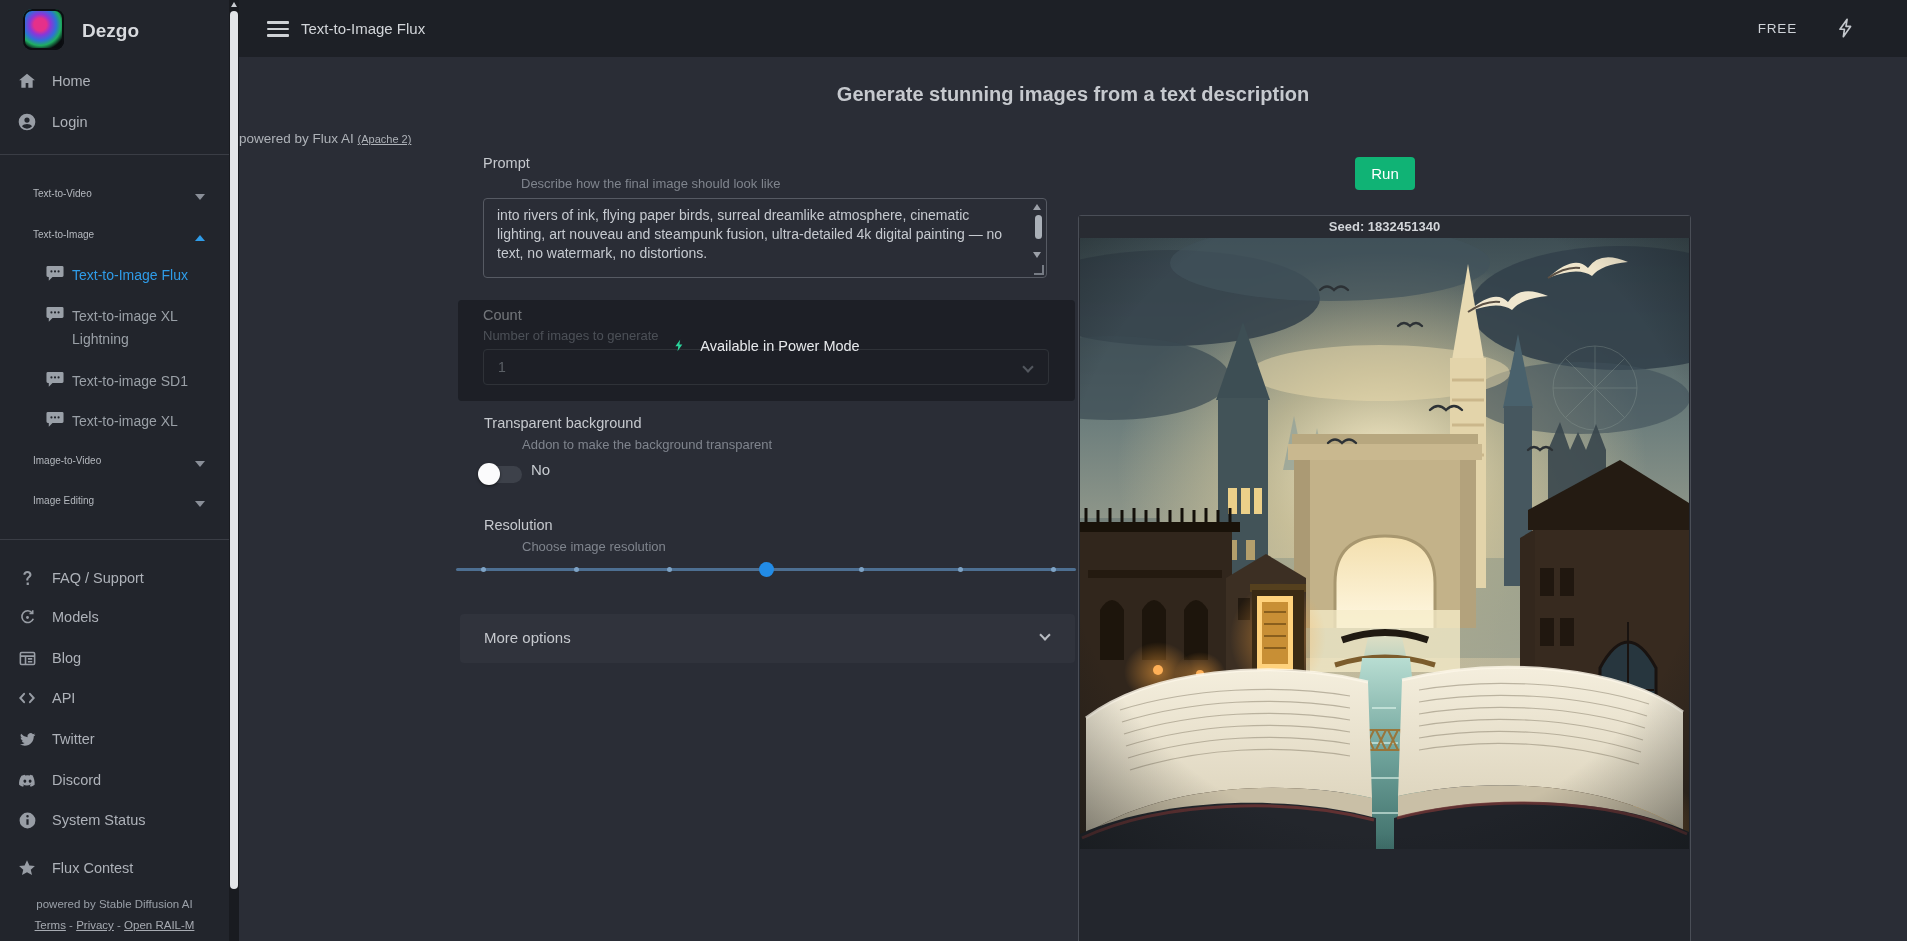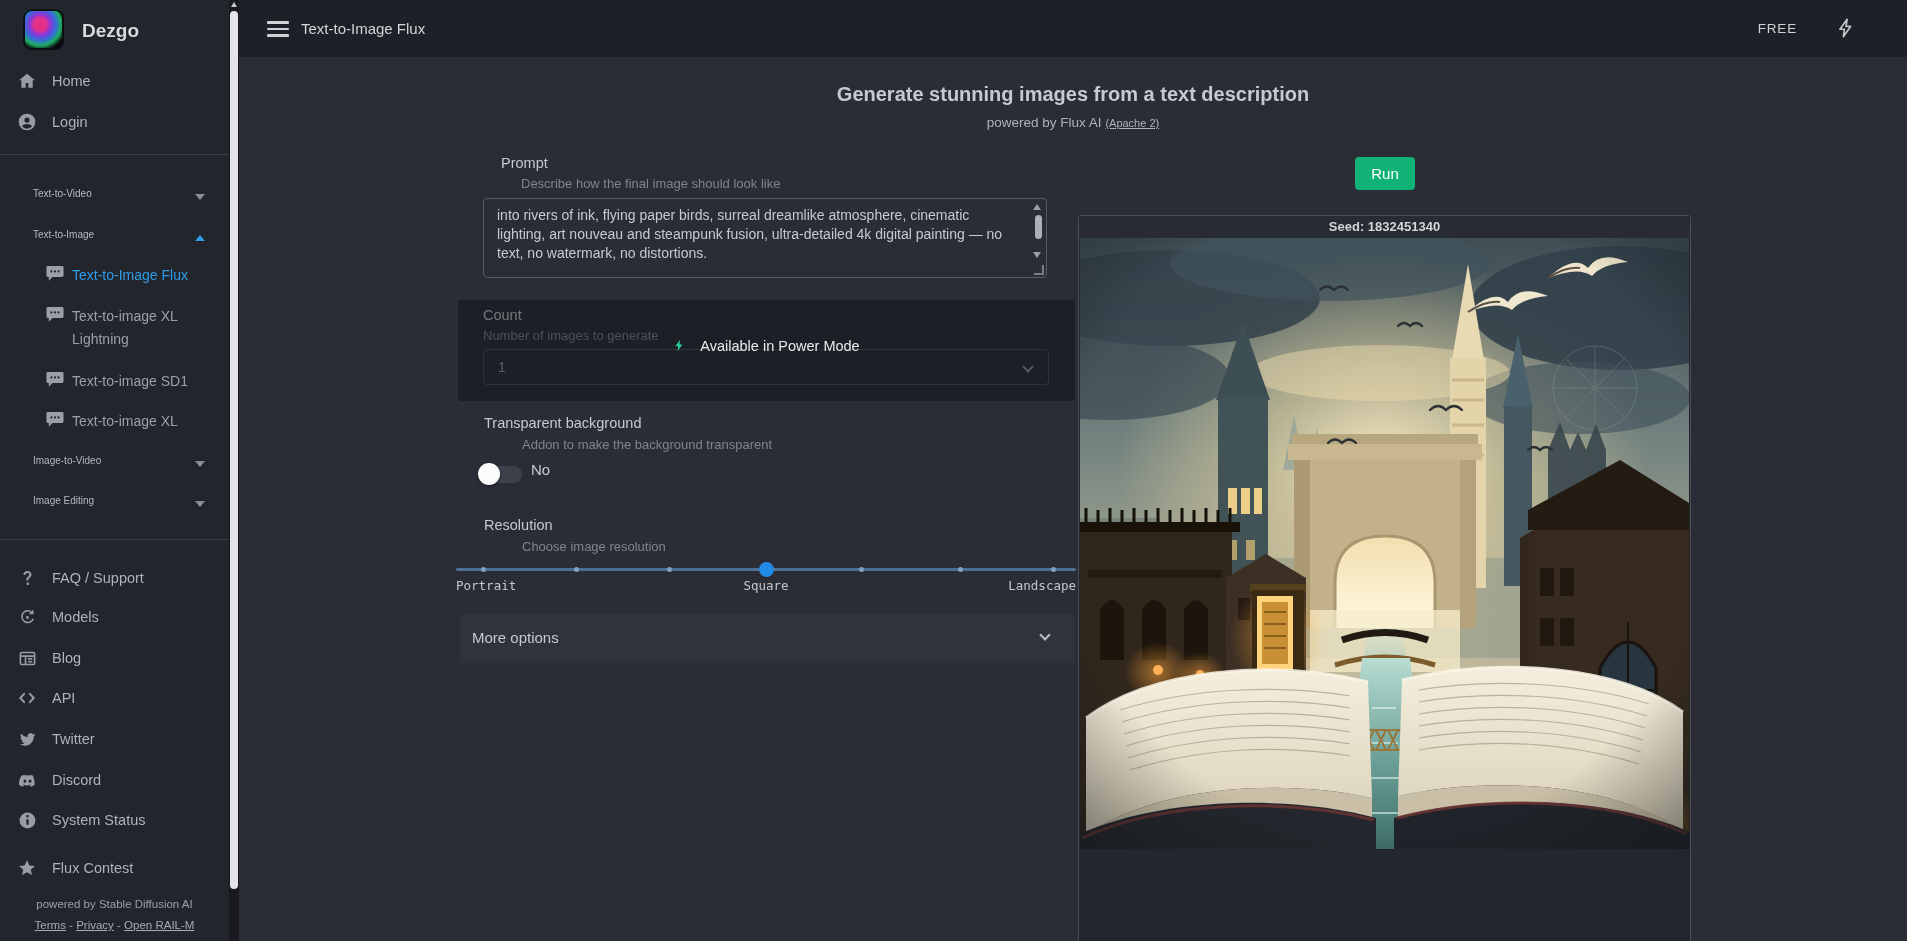--- a/index.html
+++ b/index.html
@@ -41,21 +41,21 @@
   .topbar { position:absolute; left:239px; top:0; right:0; height:57px; background:#1d2026; }
   .burger { position:absolute; left:28px; top:21px; width:22px; height:16px; cursor:pointer; }
   .burger span { display:block; height:2.5px; background:#cfd2d6; margin-bottom:4px; border-radius:1px; }
   .tb-title { position:absolute; left:62px; top:20px; font-size:15px; color:#d2d5d9; }
   .tb-plan { position:absolute; right:110px; top:21px; font-size:13.5px; letter-spacing:.06em; color:#cfd3d8; }
   .tb-bolt { position:absolute; right:50px; top:15px; width:22px; height:26px; color:#c3c7cc; cursor:pointer; }
 
   
   .main { position:absolute; left:239px; top:57px; right:0; bottom:0; background:#2a2d36; }
   .heading { position:absolute; top:26px; left:0; width:100%; text-align:center; font-size:20px; font-weight:bold; color:#c6c9ce; }
-  .subtitle { position:absolute; top:58px; left:0; width:100%; text-align:center; font-size:13.5px; color:#aeb2b8; }
+  .subtitle { position:absolute; top:74px; left:0; width:100%; font-size:13.5px; color:#aeb2b8; }
   .subtitle a { font-size:11px; color:#aeb2b8; text-decoration:underline; cursor:pointer; }
 
   .flabel { position:absolute; font-size:14.5px; color:#c6c9ce; }
   .fdesc  { position:absolute; font-size:13px; color:#7f848d;margin-left:38px; }
 
   
   .prompt-wrap { position:absolute; left:244px; top:141px; width:564px; height:80px; }
   .prompt-ta { width:100%; height:100%; resize:none; overflow:hidden; background:#2a2d36; border:1px solid #565a63; border-radius:4px;
     color:#c6cad0; font-family:"Liberation Sans","DejaVu Sans",sans-serif; font-size:14px; line-height:1.35; padding:7px 26px 7px 13px; outline:none; }
   .ta-up { position:absolute; right:6px; top:6px; width:0; height:0; border-left:4px solid transparent; border-right:4px solid transparent; border-bottom:6px solid #9ba0a8; }
@@ -85,21 +85,21 @@
   .slider .track { position:absolute; left:0; top:8px; width:100%; height:3px; border-radius:2px; background:#4d6f92; }
   .slider .tick { position:absolute; top:7px; width:5px; height:5px; border-radius:50%; background:#7ea3c6; }
   .slider .sthumb { position:absolute; top:2px; left:50%; width:15px; height:15px; margin-left:-7px; border-radius:50%; background:#228be6; }
   .slider-labels { position:absolute; left:217px; top:521px; width:620px; height:14px; font-family:"DejaVu Sans Mono","Liberation Mono",monospace; font-size:12.5px; color:#c3c7cc; }
   .slider-labels .l0 { position:absolute; left:0; }
   .slider-labels .l1 { position:absolute; left:50%; transform:translateX(-50%); }
   .slider-labels .l2 { position:absolute; right:0; }
 
   
   .more { position:absolute; left:221px; top:557px; width:615px; height:49px; background:#30333c; border-radius:4px; cursor:pointer; }
-  .more .mlabel { position:absolute; left:12px; top:15px; font-size:15px; color:#c6c9ce; }
+  .more .mlabel { position:absolute; left:24px; top:15px; font-size:15px; color:#c6c9ce; }
   .more .chev { position:absolute; right:26px; top:17px; color:#b9bcc2; }
 
   .chev { display:inline-block; width:8px; height:8px; border-right:2px solid currentColor; border-bottom:2px solid currentColor; transform:rotate(45deg); }
 
   
   .run-btn { position:absolute; left:1116px; top:100px; width:60px; height:33px; background:#10b375; border:none; border-radius:4px;
     color:#ffffff; font-size:15px; font-family:inherit; cursor:pointer; }
 
   
   .panel { position:absolute; left:839px; top:158px; width:613px; height:844px; background:#23262d; border:1px solid #4a4e57; border-radius:3px; }
@@ -307,21 +307,21 @@
     </div>
   </div>
 
   <div class="main">
     <div class="heading">Generate stunning images from a text description</div>
     <div class="subtitle">
       <span>powered by Flux AI</span>
       <a>(Apache 2)</a>
     </div>
 
-    <div class="flabel" style="left:262px; top:98px;text-align:center;">Prompt</div>
+    <div class="flabel" style="left:244px; top:98px;text-align:center;">Prompt</div>
     <div class="fdesc" style="left:244px; top:119px;">Describe how the final image should look like</div>
     <div class="prompt-wrap">
       <textarea class="prompt-ta" spellcheck="false" style="">into rivers of ink, flying paper birds, surreal dreamlike atmosphere, cinematic lighting, art nouveau and steampunk fusion, ultra-detailed 4k digital painting — no text, no watermark, no distortions.</textarea>
       <div class="ta-up"></div>
       <div class="ta-thumb"></div>
       <div class="ta-dn"></div>
       <div class="ta-resize"></div>
     </div>
 
     <div class="count-block">
@@ -351,25 +351,20 @@
     <div class="slider">
       <div class="track"></div>
       <div class="tick" style="left:4%;"></div>
       <div class="tick" style="left:19%;"></div>
       <div class="tick" style="left:34%;"></div>
       <div class="tick" style="left:50%;"></div>
       <div class="tick" style="left:65%;"></div>
       <div class="tick" style="left:81%;"></div>
       <div class="tick" style="left:96%;"></div>
       <div class="sthumb"></div>
-    </div>
-    <div class="slider-labels">
-      <span class="l0">Portrait</span>
-      <span class="l1">Square</span>
-      <span class="l2">Landscape</span>
     </div>
 
     <div class="more">
       <span class="mlabel">More options</span>
       <span class="chev"></span>
     </div>
 
     <button class="run-btn">Run</button>
 
     <div class="panel">

